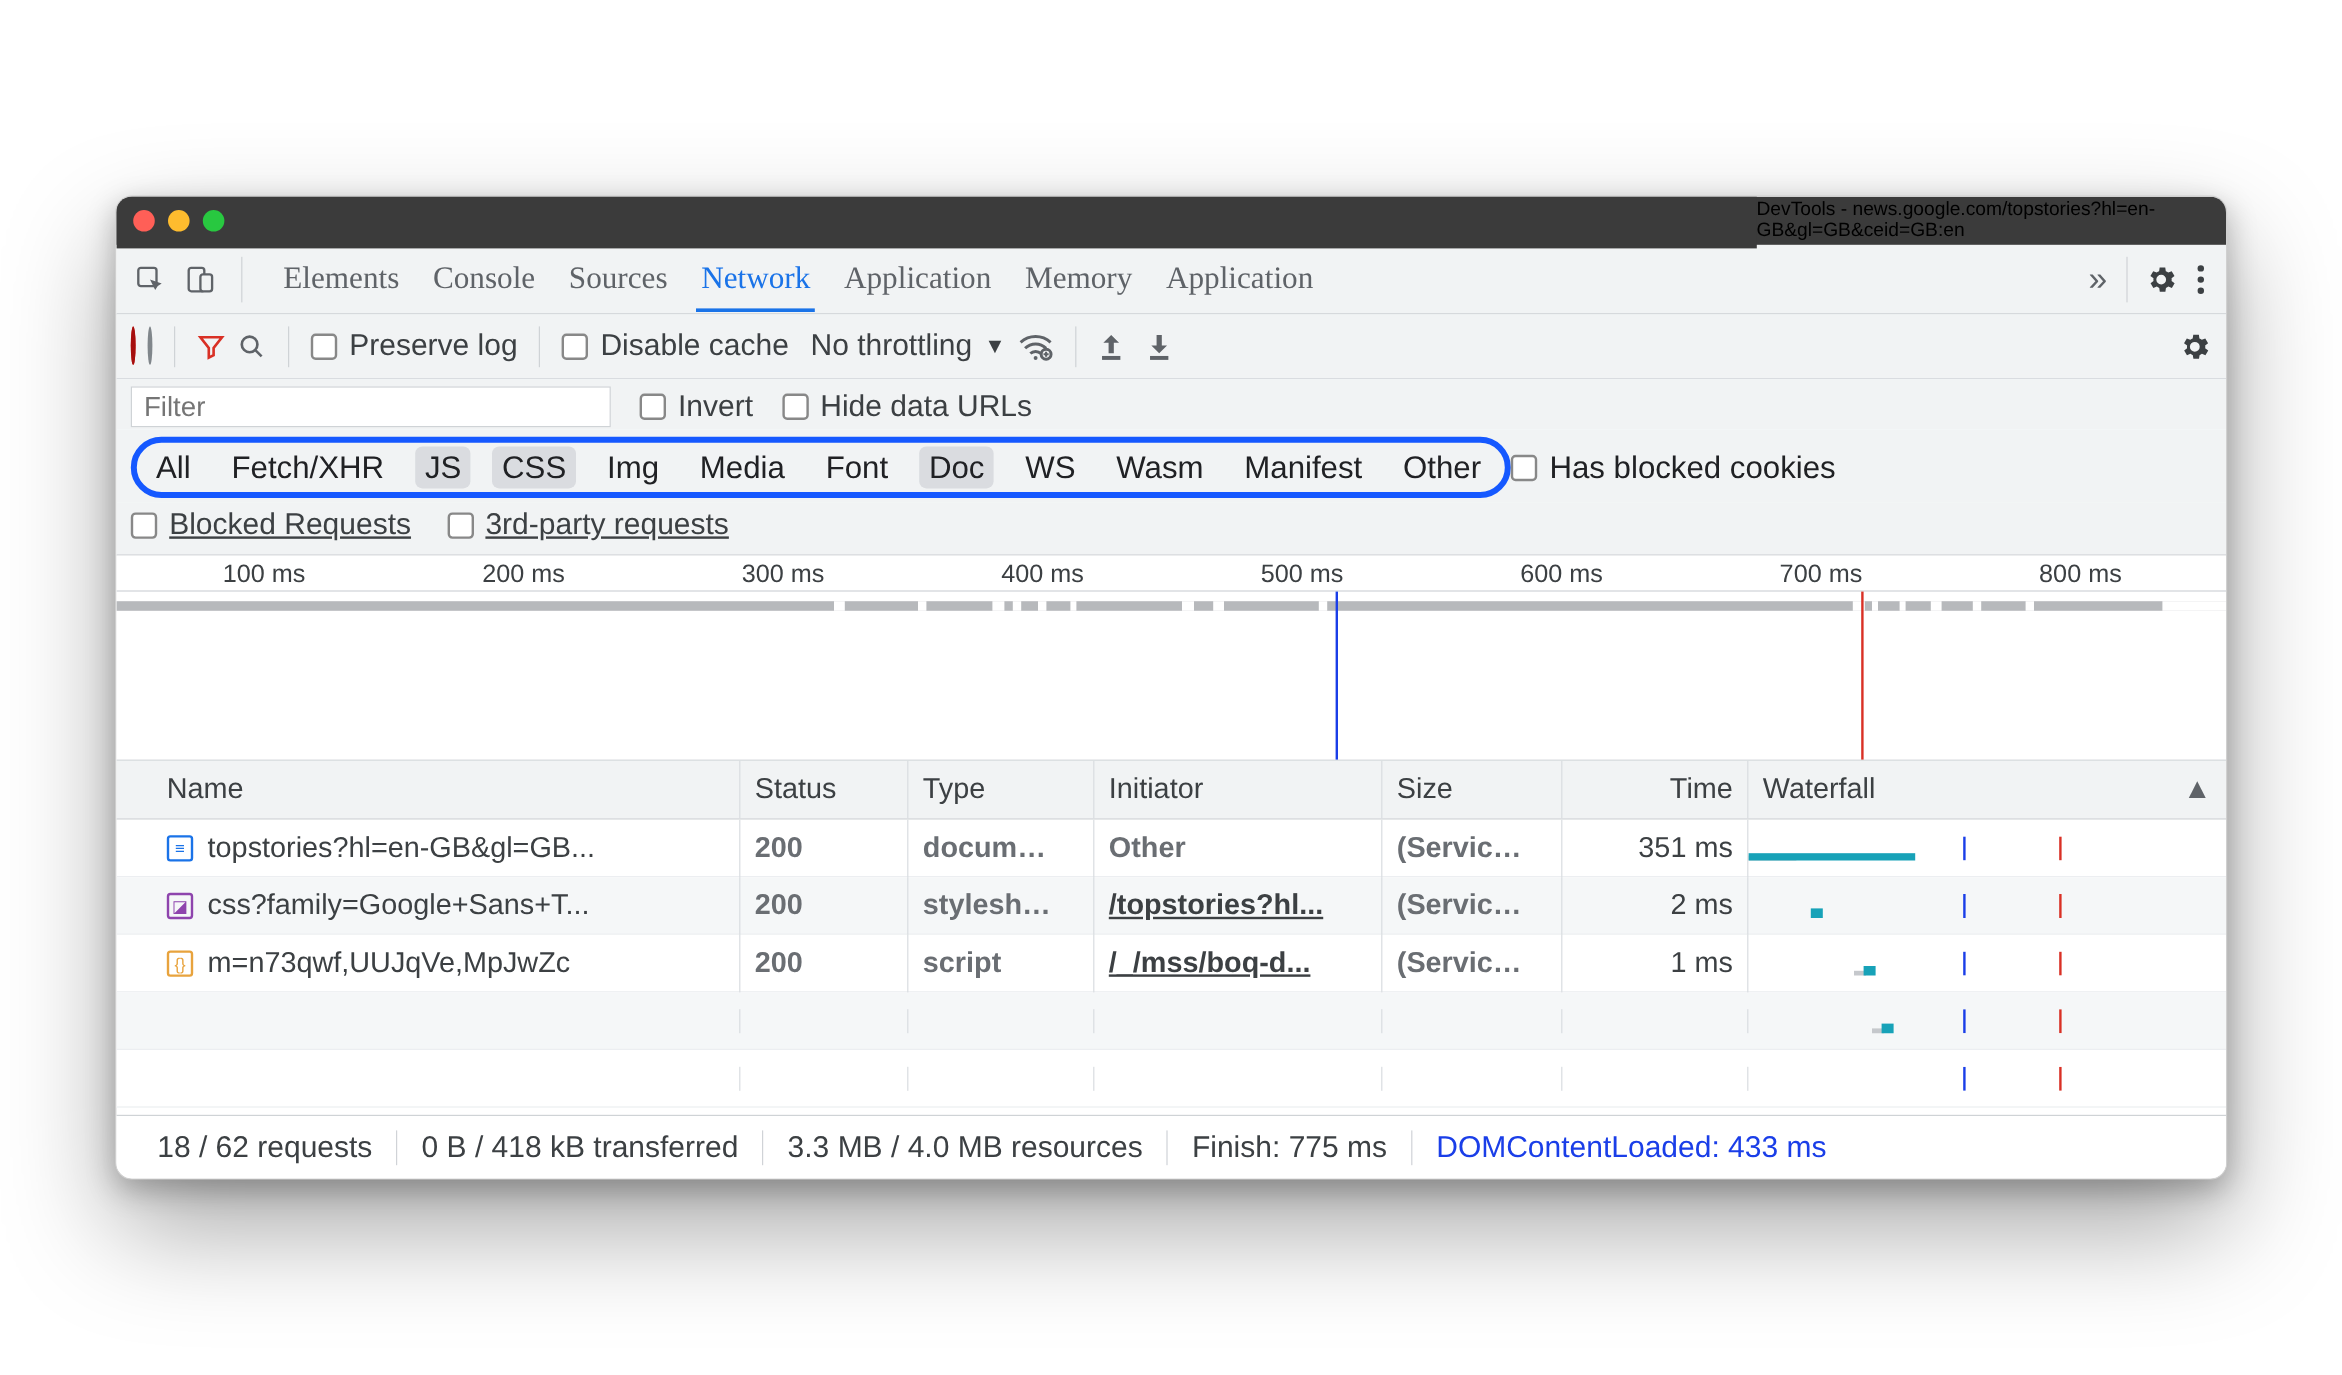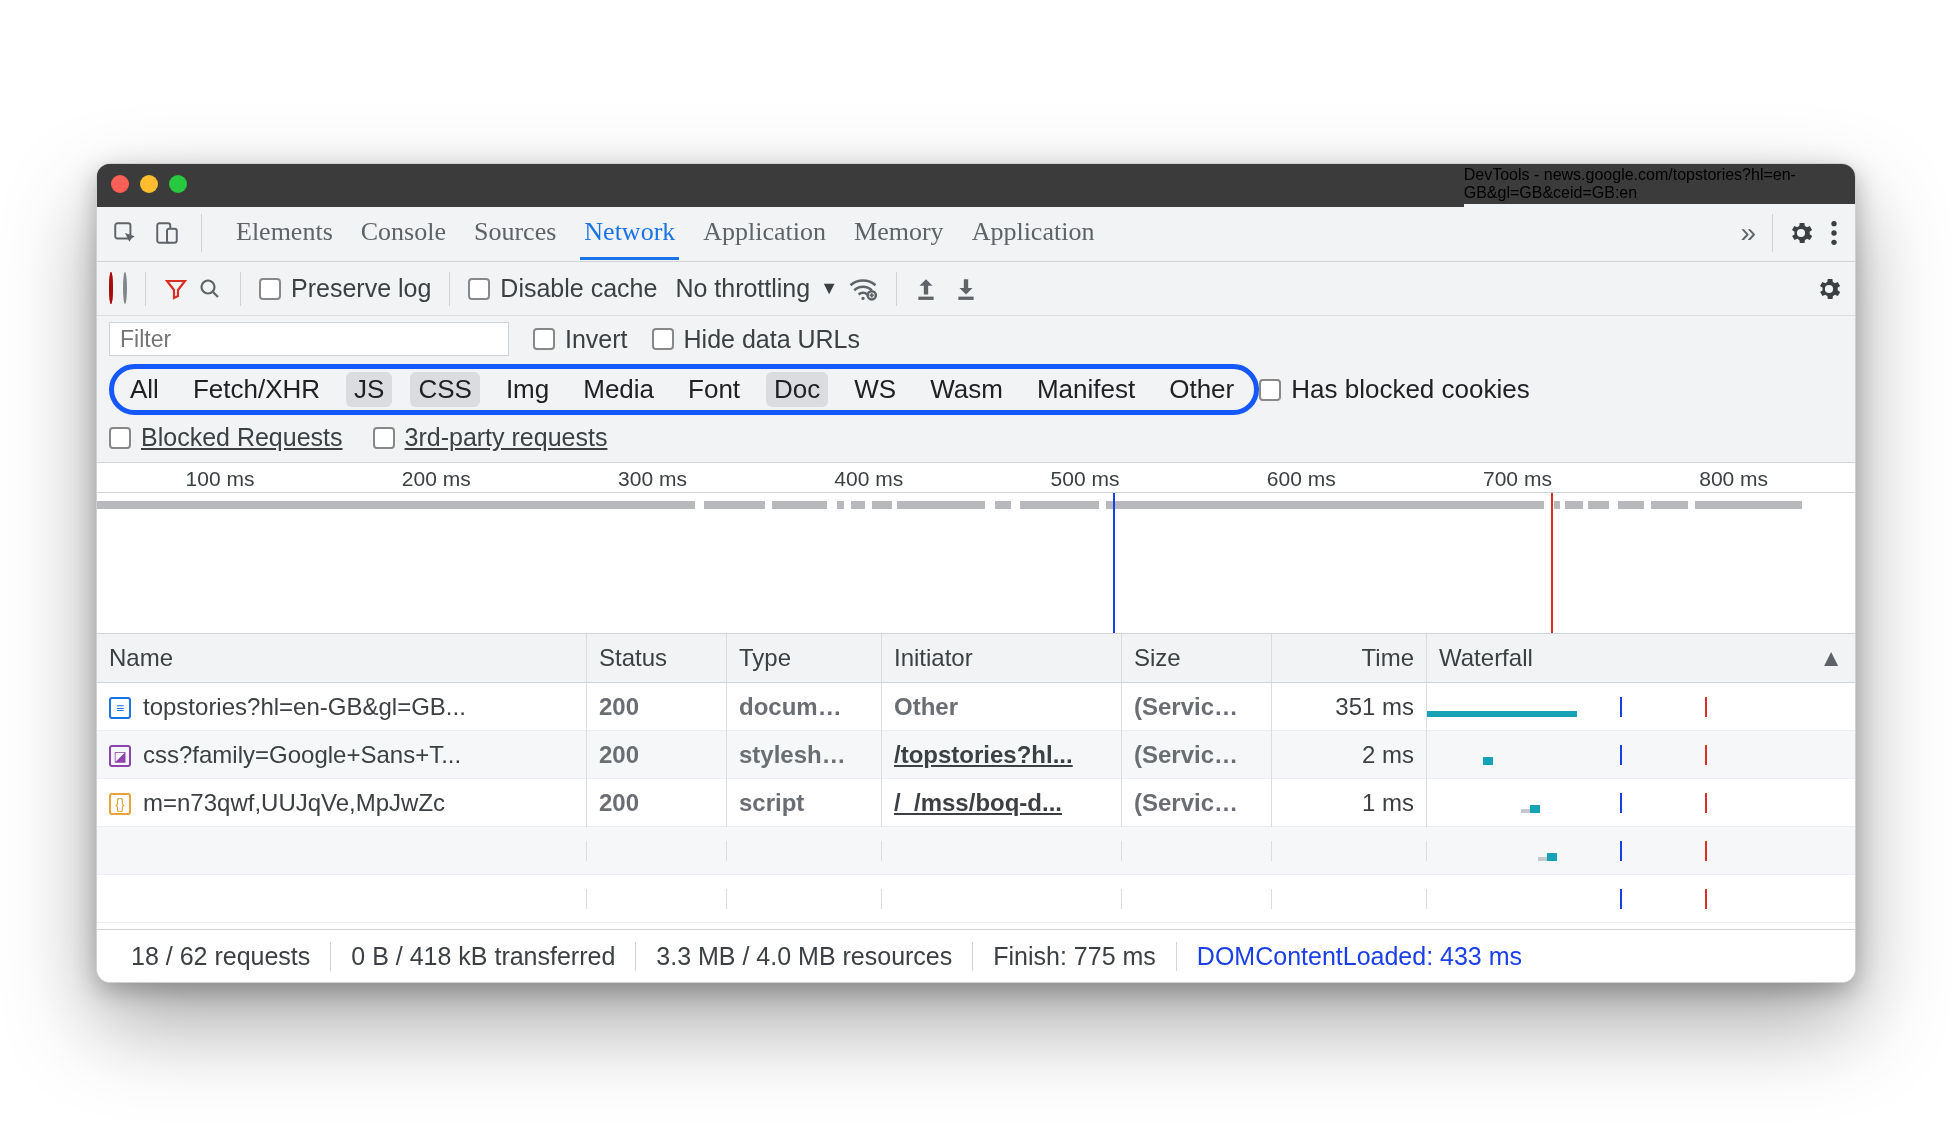--- a/index.html
+++ b/index.html
@@ -70,21 +70,21 @@
   .tl-band { position: absolute; top: 8px; left: 0; right: 0; height: 8px; background: #b7b9bc; }
   .tl-gap { position: absolute; top: 8px; height: 8px; background: #fff; }
   .vline { position: absolute; top: 0; bottom: 0; width: 2px; }
   .vline.blue { background: #1a3ee8; }
   .vline.red { background: #d93025; }
 
   
   .nettable { border-bottom: 1px solid #cfd3d6; }
   .thead { display: flex; background: #f1f3f4; font-size: 24px; color: #3c4043; border-bottom: 1px solid #cfd3d6; }
   .th, .td { padding: 10px 12px; border-right: 1px solid #d9dce0; overflow: hidden; white-space: nowrap; text-overflow: ellipsis; }
-  .c-name { width: 490px; }
+  .c-name { width: 490px; margin-left: 30px; }
   .c-status { width: 140px; }
   .c-type { width: 155px; }
   .c-init { width: 240px; }
   .c-size { width: 150px; }
   .c-time { width: 155px; text-align: right; }
   .c-water { flex: 1; position: relative; border-right: none; }
   .th.c-water .sort { float: right; color: #5f6368; }
   .tbody .row { display: flex; font-size: 24px; color: #3c4043; border-bottom: 1px solid #eceef1; height: 48px; align-items: center; }
   .tbody .row:nth-child(odd) { background: #fff; }
   .tbody .row:nth-child(even) { background: #f5f7f8; }

